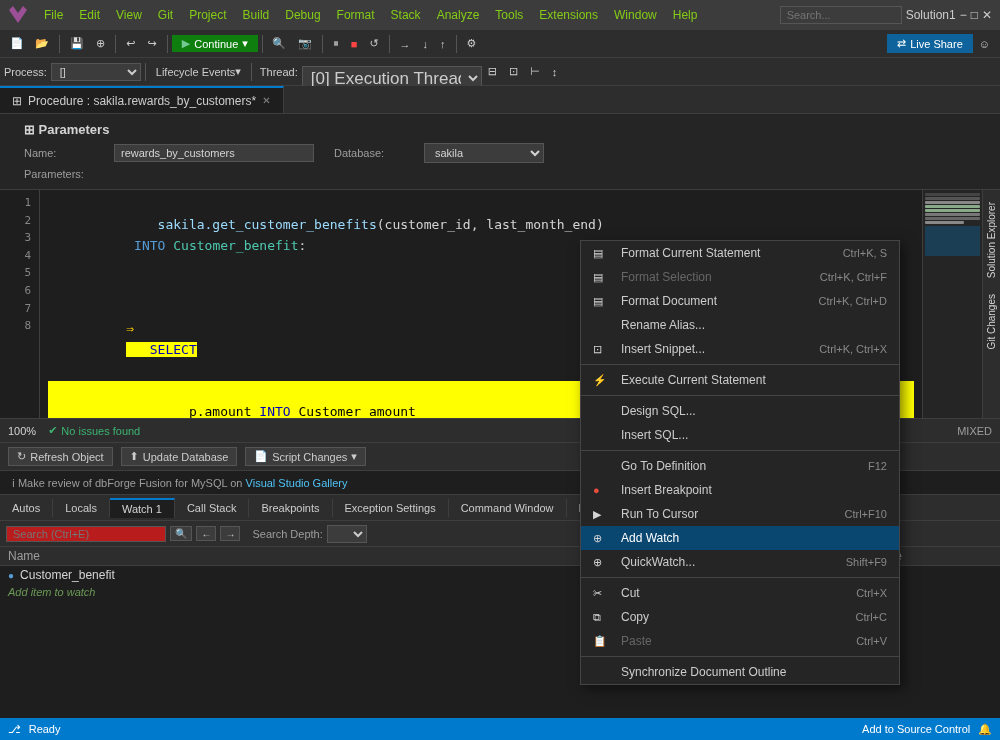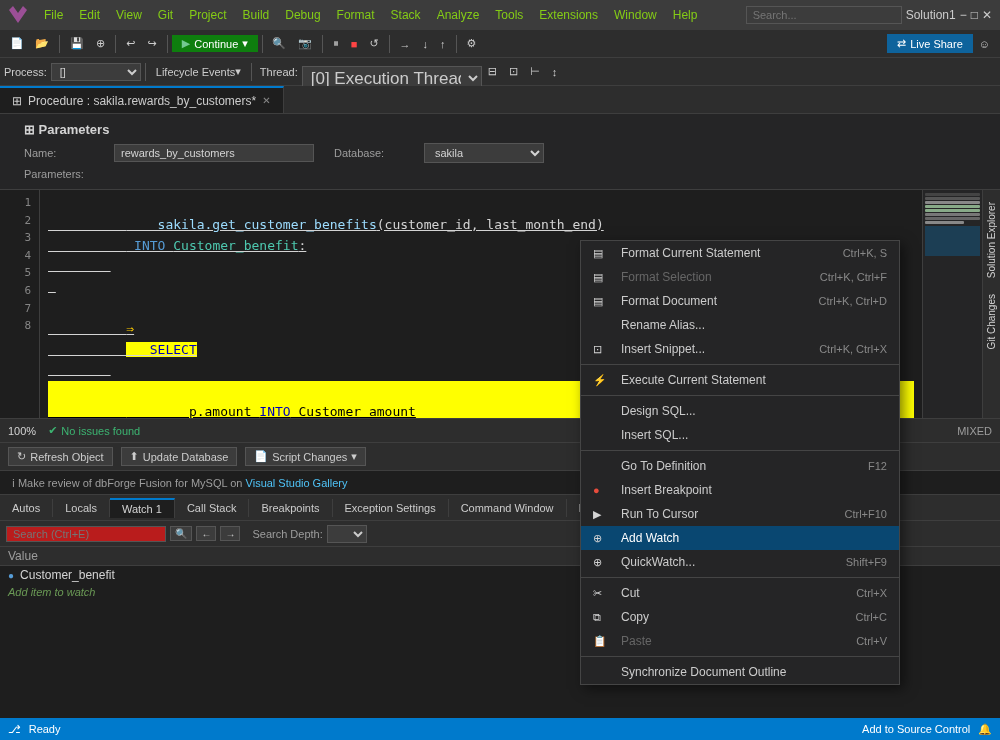--- a/index.html
+++ b/index.html
@@ -36,21 +36,21 @@
     .form-row { display: flex; align-items: center; margin-bottom: 4px; gap: 20px; }
     .form-label { color: #9d9d9d; width: 70px; font-size: 11px; }
     .form-input { background: #3c3c3c; border: 1px solid #555; color: #d4d4d4; padding: 2px 6px; font-size: 11px; width: 200px; }
     .form-select { background: #3c3c3c; border: 1px solid #555; color: #d4d4d4; padding: 2px 6px; font-size: 11px; width: 120px; }
     .params-label { color: #9d9d9d; font-size: 11px; }
 
     
     .code-editor { flex: 1; overflow: hidden; position: relative; display: flex; font-family: 'Consolas', monospace; font-size: 13px; }
     .line-numbers { background: #1e1e1e; padding: 4px 8px; color: #858585; text-align: right; min-width: 40px; border-right: 1px solid #3e3e3e; font-size: 11px; line-height: 1.6; }
     .code-content { padding: 4px 8px; flex: 1; overflow: auto; line-height: 1.6; }
-    .code-line { white-space: pre; text-decoration: underline; }
+    .code-line { white-space: pre; }
     .kw { color: #569cd6; }
     .arrow-line { position: relative; }
     .arrow-marker { color: #ffcc00; margin-right: 4px; }
 
     
     .editor-statusbar { background: #2d2d2d; height: 24px; display: flex; align-items: center; padding: 0 8px; border-top: 1px solid #3e3e3e; font-size: 11px; }
     .zoom { margin-right: 12px; }
     .no-issues { color: #3cb371; display: flex; align-items: center; gap: 4px; }
 
     
@@ -117,21 +117,21 @@
   <span class="menu-item">Build</span>
   <span class="menu-item">Debug</span>
   <span class="menu-item">Format</span>
   <span class="menu-item">Stack</span>
   <span class="menu-item">Analyze</span>
   <span class="menu-item">Tools</span>
   <span class="menu-item">Extensions</span>
   <span class="menu-item">Window</span>
   <span class="menu-item">Help</span>
   <div style="margin-left:auto; display:flex; align-items:center; gap:4px;">
-    <input type="text" class="toolbar-search" style="width: 156px;" placeholder="Search...">
+    <input type="text" class="toolbar-search" style="width: 122px;" placeholder="Search...">
     <span style="color:#ccc; font-size:12px;">Solution1</span>
     <button style="background:none;border:none;color:#ccc;cursor:pointer;font-size:12px;">−</button>
     <button style="background:none;border:none;color:#ccc;cursor:pointer;font-size:12px;">□</button>
     <button style="background:none;border:none;color:#ccc;cursor:pointer;font-size:12px;">✕</button>
   </div>
 </div>
 
 <div class="toolbar">
   <div class="toolbar-btn">📄</div>
   <div class="toolbar-btn">📂</div>
@@ -319,20 +319,21 @@
       <button style="background:#3c3c3c;border:1px solid #555;color:#ccc;padding:1px 4px;cursor:pointer;font-size:10px;">🔍</button>
       <button style="background:#3c3c3c;border:1px solid #555;color:#ccc;padding:1px 4px;cursor:pointer;font-size:10px;">←</button>
       <button style="background:#3c3c3c;border:1px solid #555;color:#ccc;padding:1px 4px;cursor:pointer;font-size:10px;">→</button>
       <span style="color:#9d9d9d;margin-left:8px;font-size:11px;">Search Depth:</span>
       <select style="background:#3c3c3c;border:1px solid #555;color:#ccc;padding:1px 4px;font-size:11px;width:40px;">
         <option></option>
       </select>
     </div>
 
     <div class="watch-table-header">
+      <span class="watch-col-name">Name</span>
       <span class="watch-col-value">Value</span>
     </div>
 
     <div class="watch-row">
       <div class="watch-row-name">
         <span class="watch-icon">●</span>
         <span>Customer_benefit</span>
       </div>
       <div class="watch-row-value">1000</div>
     </div>

